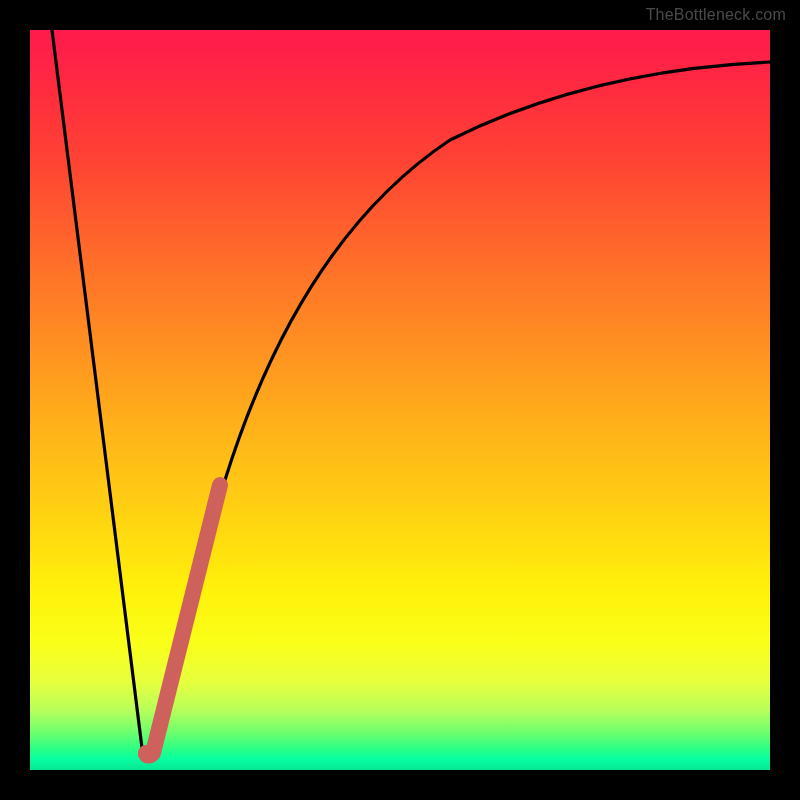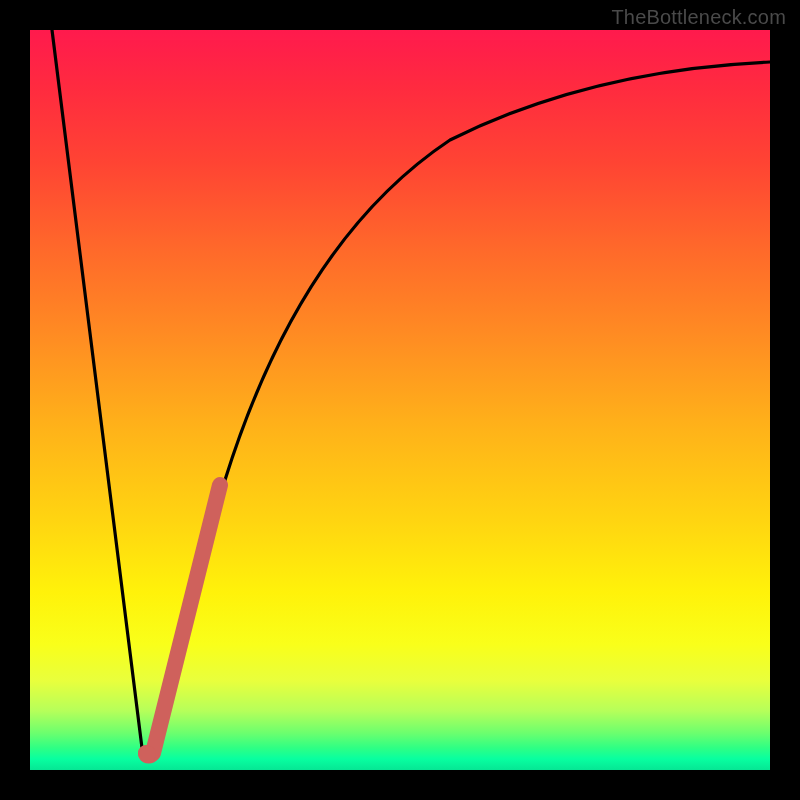--- a/index.html
+++ b/index.html
@@ -39,21 +39,21 @@
       #2fff84 97%,
       #08ffa0 98.5%,
       #06e694 100%
     );
   }
   .watermark {
     position: absolute;
     top: 6px;
     right: 14px;
     color: #4a4a4a;
-    font-size: 20px;
+    font-size: 16px;
     font-weight: 500;
     letter-spacing: 0.2px;
     user-select: none;
   }
   svg.curve {
     position: absolute;
     left: 0;
     top: 0;
     width: 740px;
     height: 740px;

